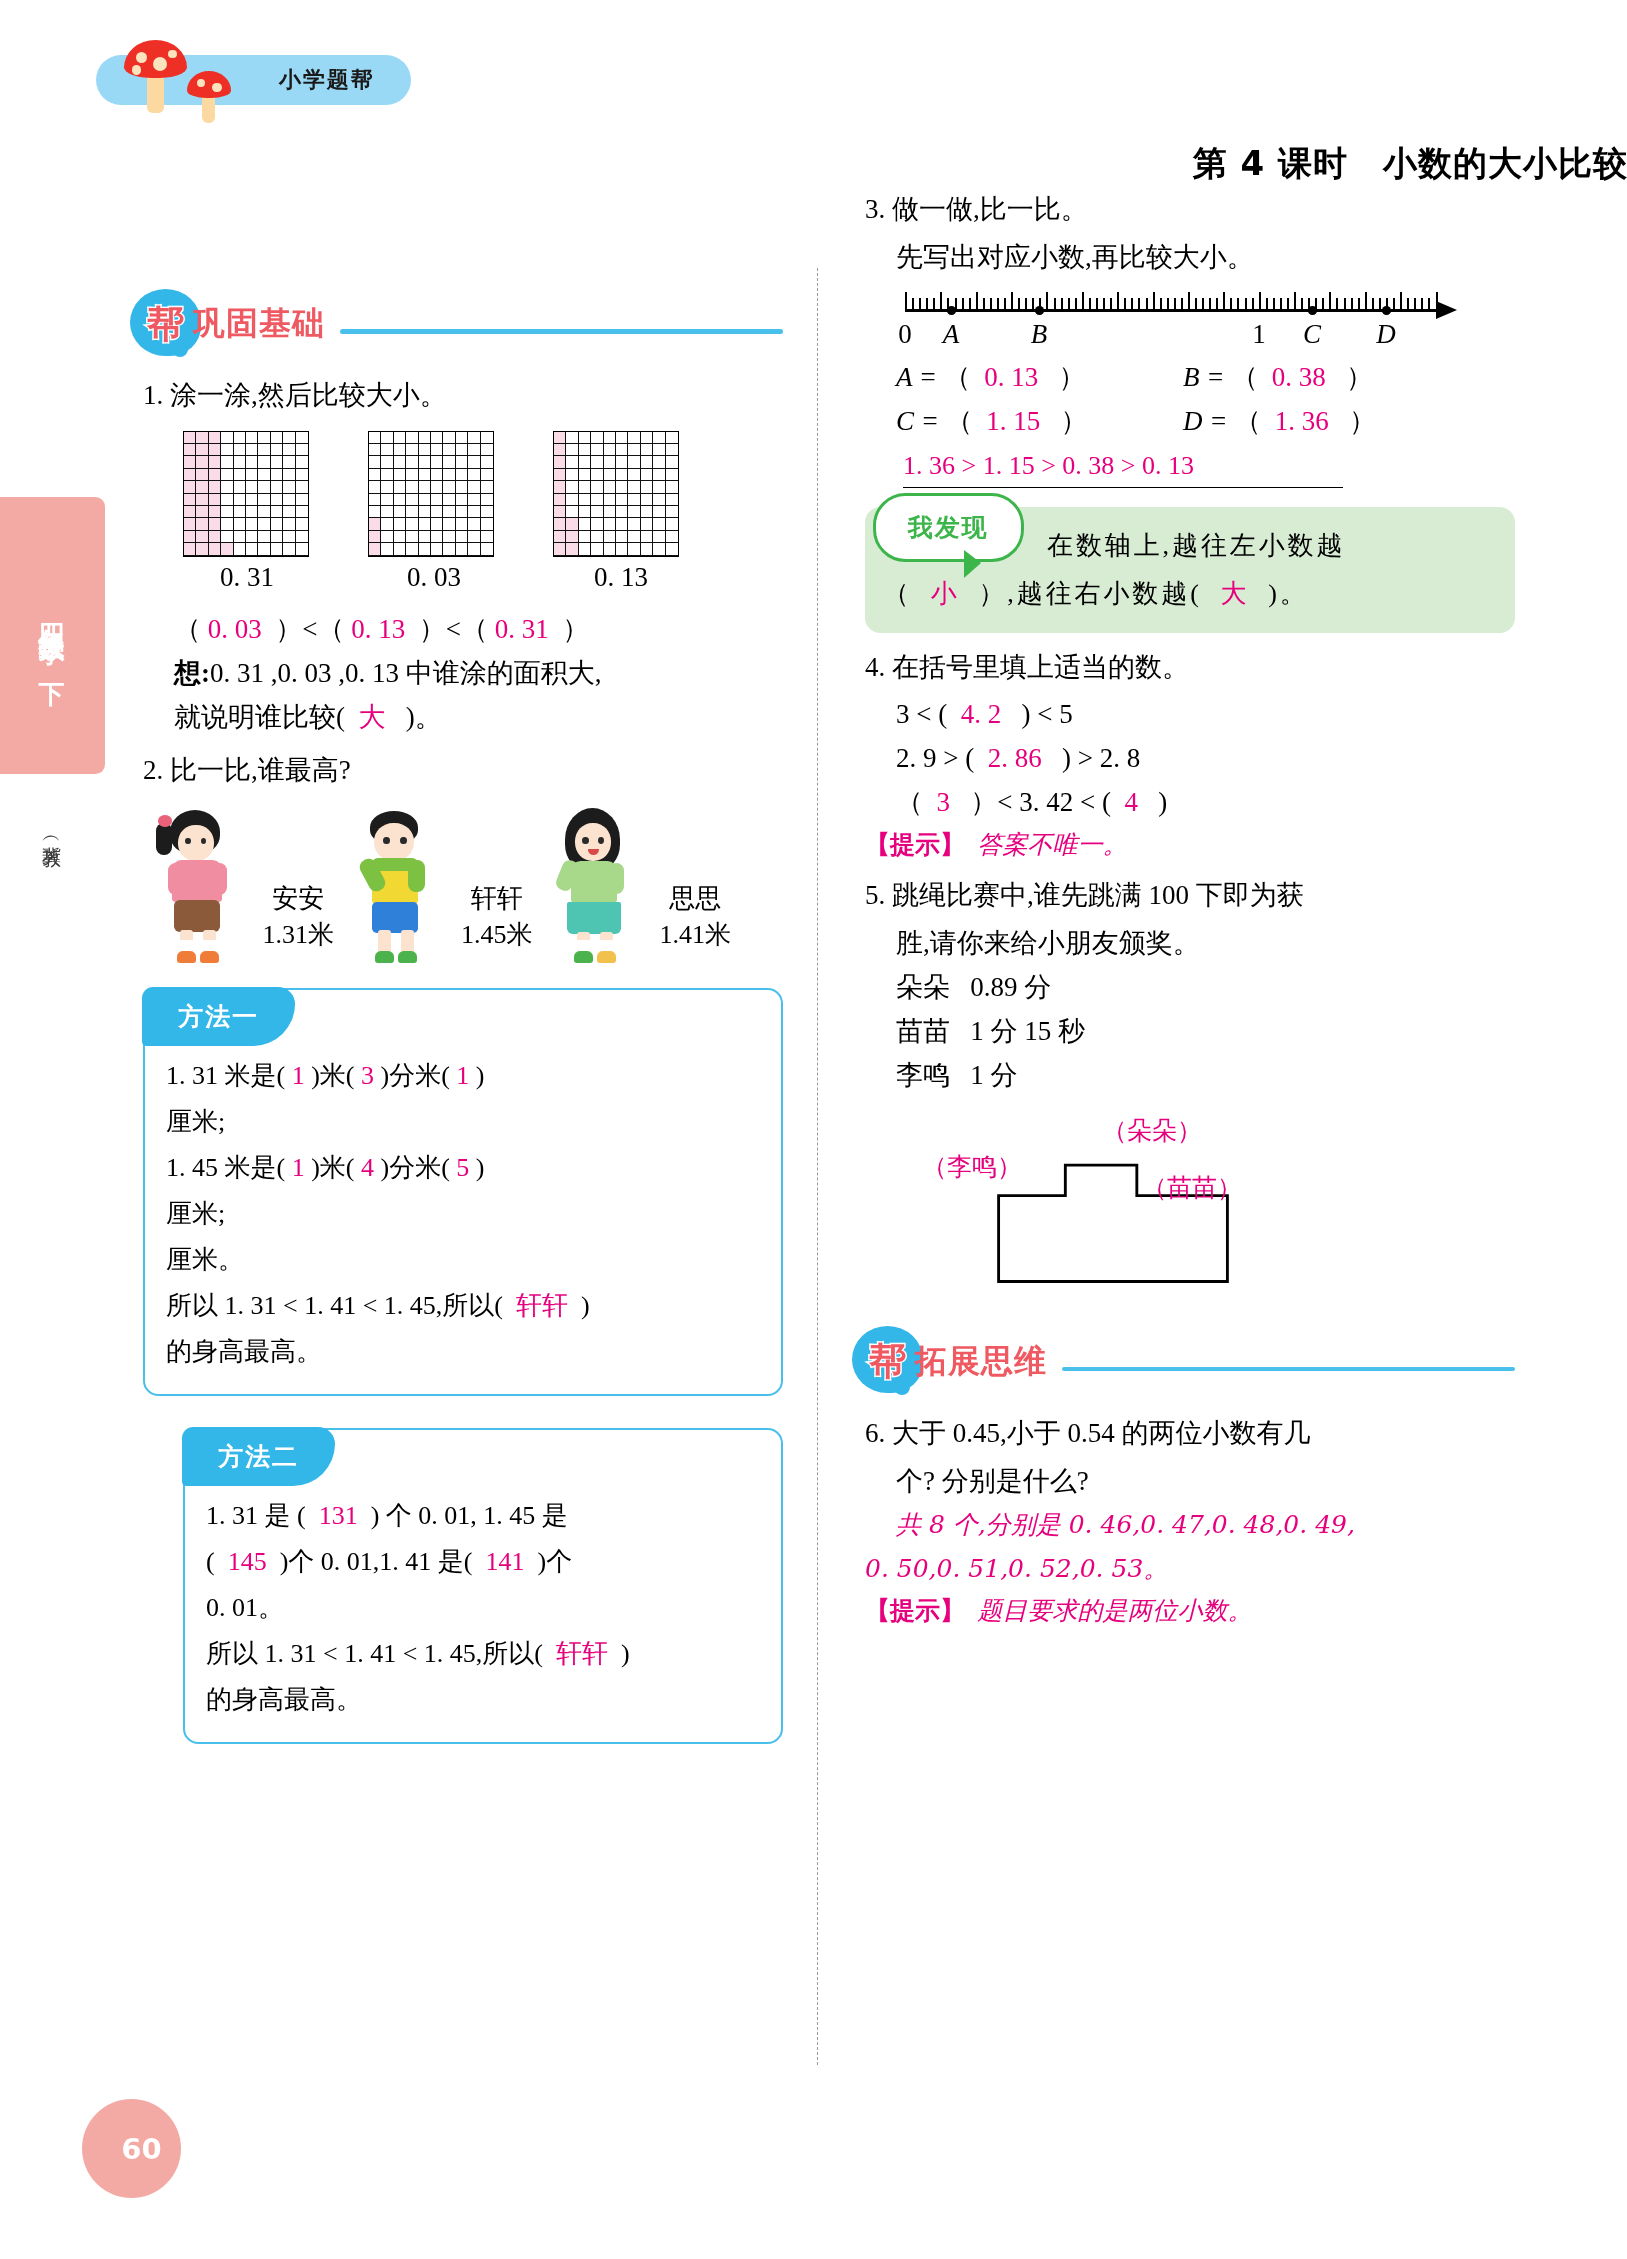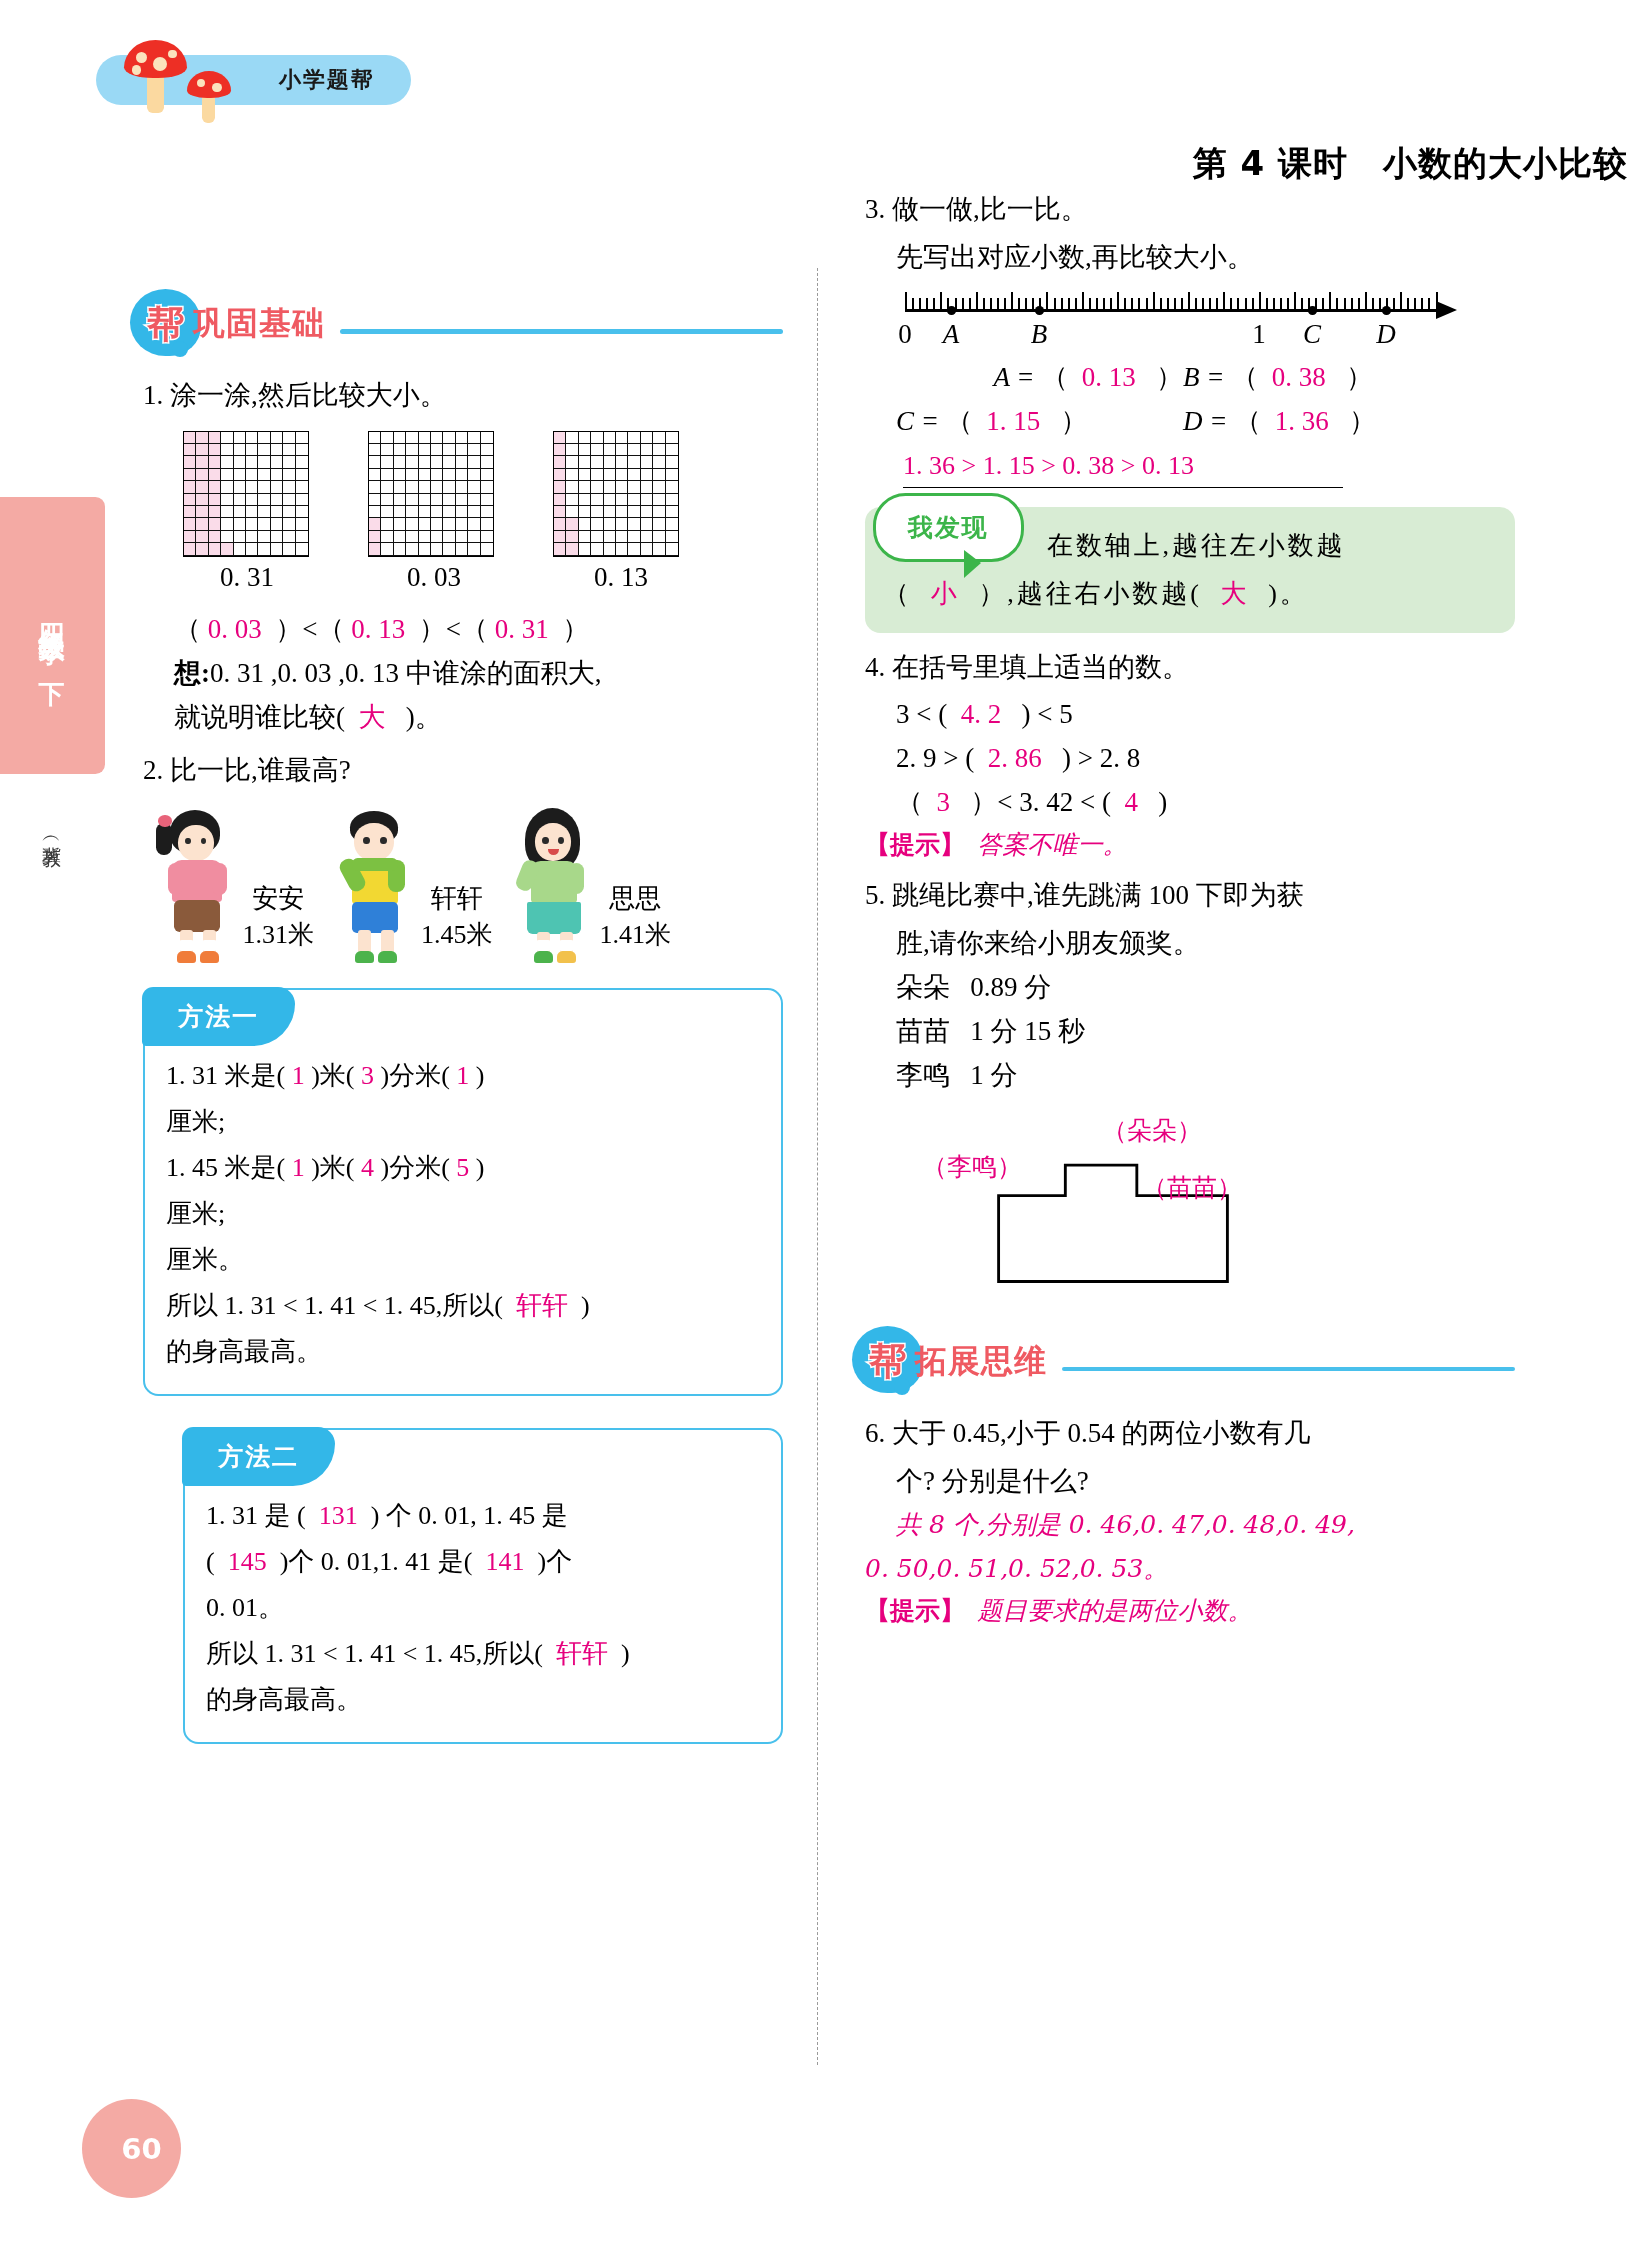--- a/index.html
+++ b/index.html
@@ -98,21 +98,21 @@
   .grid10{display:grid;grid-template-columns:repeat(10,12.4px);grid-template-rows:repeat(10,12.4px);
           border:1.9px solid #000;width:124px;height:124px;box-sizing:content-box;}
   .cell{border-right:1px solid #111;border-bottom:1px solid #111;box-sizing:border-box;}
   .cell:nth-child(10n){border-right:none;}
   .cell.on{background:#fadce9;}
   .grid-labels{display:flex;gap:59px;margin:5.7px 0 0 40px;}
   .grid-labels span{width:128px;text-align:center;font-size:27px;}
 
   
   .kids{display:flex;align-items:flex-end;gap:17px;margin:13.4px 0 9.6px 9.6px;}
-  .kid{display:flex;align-items:flex-end;gap:2px;}
+  .kid{display:flex;align-items:flex-end;gap:22px;}
   .kid .names{font-size:26px;line-height:36px;text-align:center;padding-bottom:13.4px;}
   .fig{position:relative;width:88px;height:161px;}
   .fig div{position:absolute;}
   .hair{background:#1c1c1c;border-radius:50% 50% 42% 42%;}
   .face{background:#fce3cf;border-radius:48%;}
   .body{border-radius:9.6px 9.6px 3.8px 3.8px;}
   .leg{background:#fce3cf;border-radius:2.9px;}
   .shoe{border-radius:5.7px 5.7px 2.9px 2.9px;}
 
   
@@ -761,21 +761,21 @@
         <div class="nl-lbl" style="left: 46px;">A</div>
         <div class="nl-dot" style="left: 134px;"></div>
         <div class="nl-lbl" style="left: 134px;">B</div>
         <div class="nl-lbl up" style="left: 354px;">1</div>
         <div class="nl-dot" style="left: 407px;"></div>
         <div class="nl-lbl" style="left: 407px;">C</div>
         <div class="nl-dot" style="left: 481px;"></div>
         <div class="nl-lbl" style="left: 481px;">D</div>
       </div>
 
-    <div class="qline indent" style="display:flex;text-align:right;">
+    <div class="qline indent" style="display:flex;">
       <span style="width:287px;">
         <i>A =</i> （&nbsp;&nbsp;<span class="ans">0. 13</span>&nbsp;&nbsp;&nbsp;）
       </span>
       <span>
         <i>B =</i> （&nbsp;&nbsp;<span class="ans">0. 38</span>&nbsp;&nbsp;&nbsp;）
       </span>
     </div>
     <div class="qline indent" style="display:flex;">
       <span style="width:287px;">
         <i>C =</i> （&nbsp;&nbsp;<span class="ans">1. 15</span>&nbsp;&nbsp;&nbsp;）

